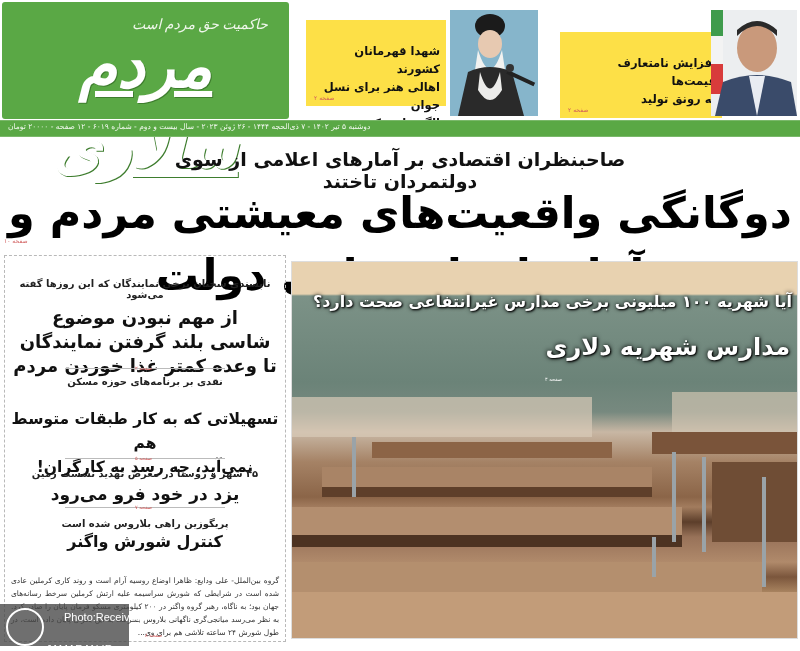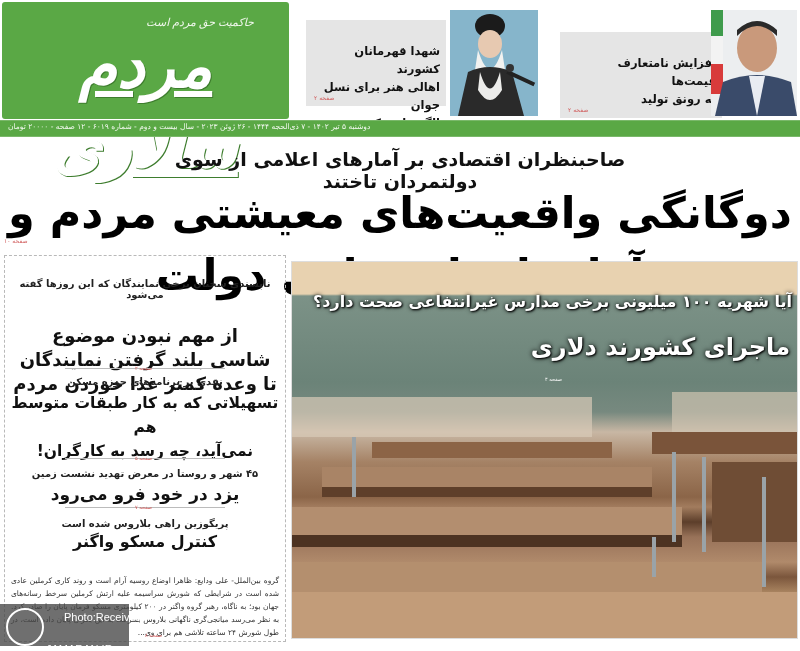--- a/index.html
+++ b/index.html
@@ -2,24 +2,24 @@
 <html><head>
 <meta charset="utf-8">
 <style>
   html, body { margin:0; padding:0; }
   body { width:800px; height:651px; background:#ffffff; position:relative; overflow:hidden;
          font-family:"DejaVu Sans", sans-serif; direction:rtl; }
   .abs { position:absolute; }
 
   
   .logo-box { left:2px; top:2px; width:287px; height:117px; background:#5aa845; border-radius:3px; }
-  .logo-slogan { left:130px; top:16px; width:140px; text-align:center; color:#f0f7ec; font-family:Liberation Sans, sans-serif; font-size:11px; font-style:italic; }
+  .logo-slogan { left:130px; top:16px; width:140px; text-align:center; color:#f0f7ec; font-family:Liberation Serif, serif; font-size:14px; font-style:italic; }
   .logo-name { left:8px; top:26px; width:275px; text-align:center; color:#ffffff; font-family:"DejaVu Serif", serif; font-size:62px; font-weight:bold; font-style:italic; line-height:80px; letter-spacing:-2px; text-shadow:1px 1px 0 #3e7d2e;text-decoration:underline; }
 
-  .teaser { background:#e5e5e5; }
+  .teaser { background:#fde047; }
   .teaser-1 { left:306px; top:20px; width:140px; height:86px; }
   .teaser-2 { left:560px; top:32px; width:150px; height:86px;padding-left:12px; }
   .teaser-text { font-weight:bold; font-size:11.5px; color:#111; line-height:18px; text-align:right; padding:22px 6px 0 4px; }
   .page-ref { color:#d05a5a; font-size:6px; position:absolute; left:8px; bottom:5px; }
 
   .photo-1 { left:450px; top:10px; width:88px; height:106px; background:linear-gradient(180deg,#6fa7c4 0%,#8ab8cf 40%,#9cc2d4 100%); overflow:hidden; }
   .photo-2 { left:711px; top:10px; width:86px; height:106px; background:#e8e9ec; overflow:hidden; }
 
   .date-bar { left:0; top:120px; width:800px; height:15px; background:#5aa845; border-top:1px solid #7ab86a; border-bottom:1px solid #7ab86a; }
   .date-text { left:8px; top:122px; color:#f4f9f1; font-size:7.5px; direction:rtl; white-space:nowrap; }
@@ -102,52 +102,52 @@
 <div class="abs date-text">دوشنبه ۵ تیر ۱۴۰۲ - ۷ ذی‌الحجه ۱۴۴۴ - ۲۶ ژوئن ۲۰۲۳ - سال بیست و دوم - شماره ۶۰۱۹ - ۱۲ صفحه - ۲۰۰۰۰ تومان</div>
 
 <div class="abs kicker">صاحبنظران اقتصادی بر آمارهای اعلامی از سوی دولتمردان تاختند</div>
 <div class="abs main-headline">دوگانگی واقعیت‌های معیشتی مردم و آمارهای اقتصادی دولت</div>
 <div class="abs main-page-ref">صفحه ۱۰</div>
 
 <div class="abs side-col">
 
   <div class="story" style="top:22px;">
     <div class="story-kicker">ناپسندی سخنان برخی نمایندگان که این روزها گفته می‌شود</div>
-    <div class="story-title" style="font-size:18px; line-height:24px; margin-top:24px;">
+    <div class="story-title" style="font-size:18px; line-height:24px; margin-top:6px;">
       <div>از مهم نبودن موضوع</div>
       <div>شاسی بلند گرفتن نمایندگان</div>
       <div>تا وعده کمتر غذا خوردن مردم</div>
     </div>
   </div>
   <div class="sep" style="top:112px; left:60px; width:160px;"></div>
   <span class="sep-mark" style="top:109px; left:130px;">صفحه ۲</span>
 
   <div class="story" style="top:120px;">
     <div class="story-kicker">نقدی بر برنامه‌های حوزه مسکن</div>
-    <div class="story-title" style="font-size:15.5px; line-height:24px; margin-top:4px;">
+    <div class="story-title" style="font-size:15.5px; line-height:24px; margin-top:20px;">
       <div>تسهیلاتی که به کار طبقات متوسط هم</div>
       <div>نمی‌آید، چه رسد به کارگران!</div>
     </div>
   </div>
   <div class="sep" style="top:202px; left:60px; width:160px;"></div>
   <span class="sep-mark" style="top:199px; left:130px;">صفحه ۵</span>
 
   <div class="story" style="top:212px;">
     <div class="story-kicker">۴۵ شهر و روستا در معرض تهدید نشست زمین</div>
     <div class="story-title" style="font-size:17px; line-height:26px; margin-top:2px;">
       <div>یزد در خود فرو می‌رود</div>
     </div>
   </div>
   <div class="sep" style="top:251px; left:60px; width:160px;"></div>
   <span class="sep-mark" style="top:248px; left:130px;">صفحه ۷</span>
 
   <div class="story" style="top:262px;">
     <div class="story-kicker">پریگوزین راهی بلاروس شده است</div>
     <div class="story-title" style="font-size:16px; line-height:26px; margin-top:0px;">
-      <div>کنترل مسکو واگنر</div>
+      <div>کنترل شورش واگنر</div>
     </div>
   </div>
   <div class="body-text">گروه بین‌الملل- علی ودایع: ظاهرا اوضاع روسیه آرام است و روند کاری کرملین عادی شده است در شرایطی که شورش سراسیمه علیه ارتش کرملین سرخط رسانه‌های جهان بود؛ به ناگاه، رهبر گروه واگنر در ۲۰۰ کیلومتری مسکو فرمان پایان را صادر کرد. به نظر می‌رسد میانجی‌گری ناگهانی بلاروس بسرعت به این بحران پایان داده است، در طول شورش ۲۴ ساعته تلاشی هم برای وی...</div>
   <span class="sep-mark" style="top:376px; left:140px;">صفحه ۸</span>
 </div>
 
 <div class="abs hero">
   <svg width="505" height="376" viewBox="0 0 505 376" style="position:absolute;left:0;top:0;">
 
     <rect x="0" y="135" width="300" height="40" fill="#d9cbb8" opacity="0.7"></rect>
@@ -165,19 +165,19 @@
     <rect x="420" y="200" width="85" height="80" fill="#6f4d35"></rect>
 
     <rect x="380" y="190" width="4" height="90" fill="#9aa3a8"></rect>
     <rect x="410" y="195" width="4" height="95" fill="#9aa3a8"></rect>
     <rect x="470" y="215" width="4" height="110" fill="#9aa3a8"></rect>
     <rect x="60" y="175" width="4" height="60" fill="#9aa3a8"></rect>
     <rect x="360" y="275" width="4" height="40" fill="#9aa3a8"></rect>
   </svg>
 </div>
 <div class="abs hero-q">آیا شهریه ۱۰۰ میلیونی برخی مدارس غیرانتفاعی صحت دارد؟</div>
-<div class="abs hero-title">ماجرای کشورند دلاری</div>
+<div class="abs hero-title">مدارس شهریه دلاری</div>
 <div class="abs hero-page">صفحه ۴</div>
 
 <div class="abs watermark"></div>
 <div class="abs wm-logo"></div>
 <div class="abs wm-l1">Photo:Received</div>
 <div class="abs wm-l2">JAMARAN.IR</div>
 
 </body></html>

